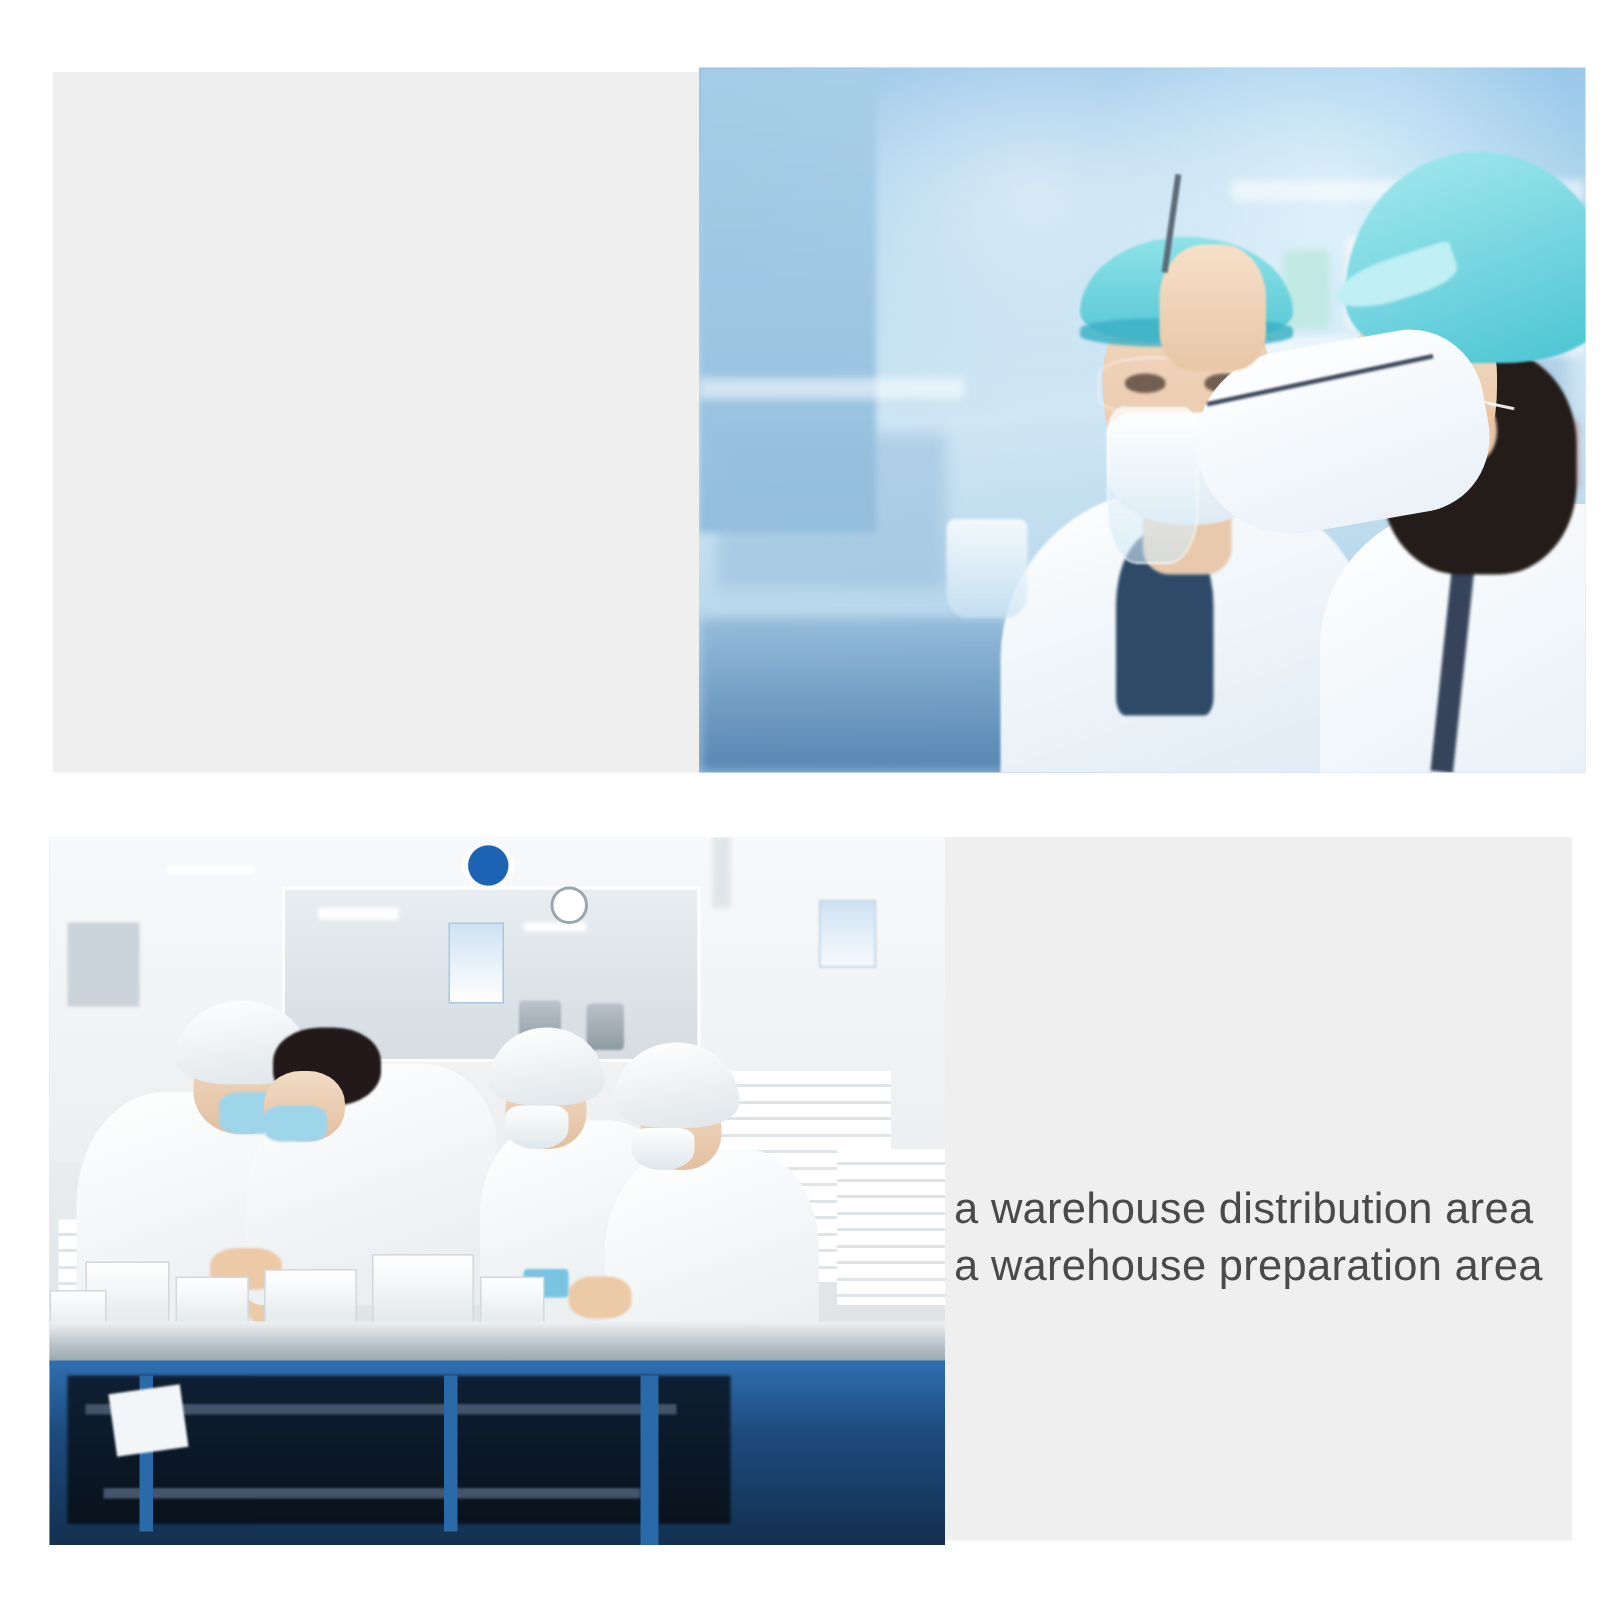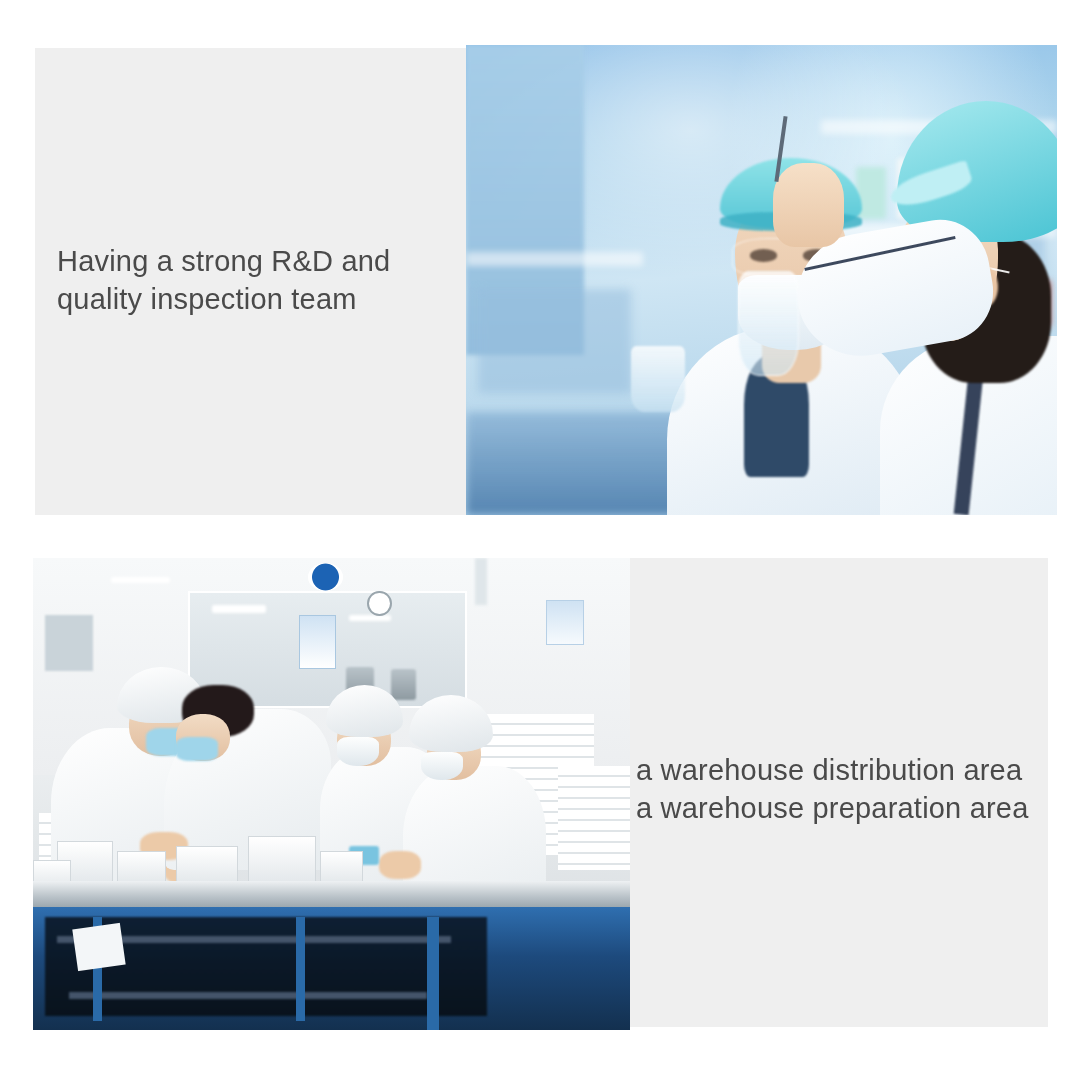--- a/index.html
+++ b/index.html
@@ -187,21 +187,21 @@
     border-radius:10% 10% 26% 26%;filter:blur(1px);
   }
   .tray-red{
     position:absolute;left:86%;top:50%;width:13%;height:10%;
     background:rgba(190,70,60,.65);border-radius:4px;filter:blur(3px);
   }
 
   
   #bot-photo{left:33px;top:558px;width:597px;height:472px;}
   #bot-panel{left:630px;top:558px;width:418px;height:469px;}
-  #bot-caption{left:636px;top:752px;width:420px;}
+  #bot-caption{left:636px;top:788px;width:420px;}
 
   
   .cr-bg{
     position:absolute;inset:0;
     background:linear-gradient(180deg,#f4f6f7 0%,#eceff1 42%,#e4e8ea 58%,#dfe3e6 70%,#cfd5d9 100%);
   }
   .cr-wall{
     position:absolute;left:0;top:0;width:100%;height:46%;
     background:linear-gradient(180deg,#f7f9fa,#eceef0);
   }
@@ -316,22 +316,20 @@
     position:absolute;background:#79c4e0;border-radius:3px;filter:blur(.8px);
   }
 </style>
 </head>
 <body>
 
 <div class="page">
 
   <div class="panel" id="top-panel"></div>
 
-  <div class="caption" id="top-caption">Having a strong R&amp;D and
-quality inspection team</div>
 
   <div class="photo" id="top-photo">
     <div class="lab-bg"></div>
 
     <div class="lab-door"></div>
     <div class="lab-cab" style="left:2%;top:52%;width:26%;height:22%;"></div>
     <div class="lab-cab" style="left:78%;top:26%;width:20%;height:26%;"></div>
     <div class="lab-shelf" style="left:60%;top:16%;width:40%;height:3%;"></div>
     <div class="lab-shelf" style="left:60%;top:38%;width:40%;height:3%;"></div>
     <div class="lab-shelf" style="left:0%;top:44%;width:30%;height:3%;"></div>

